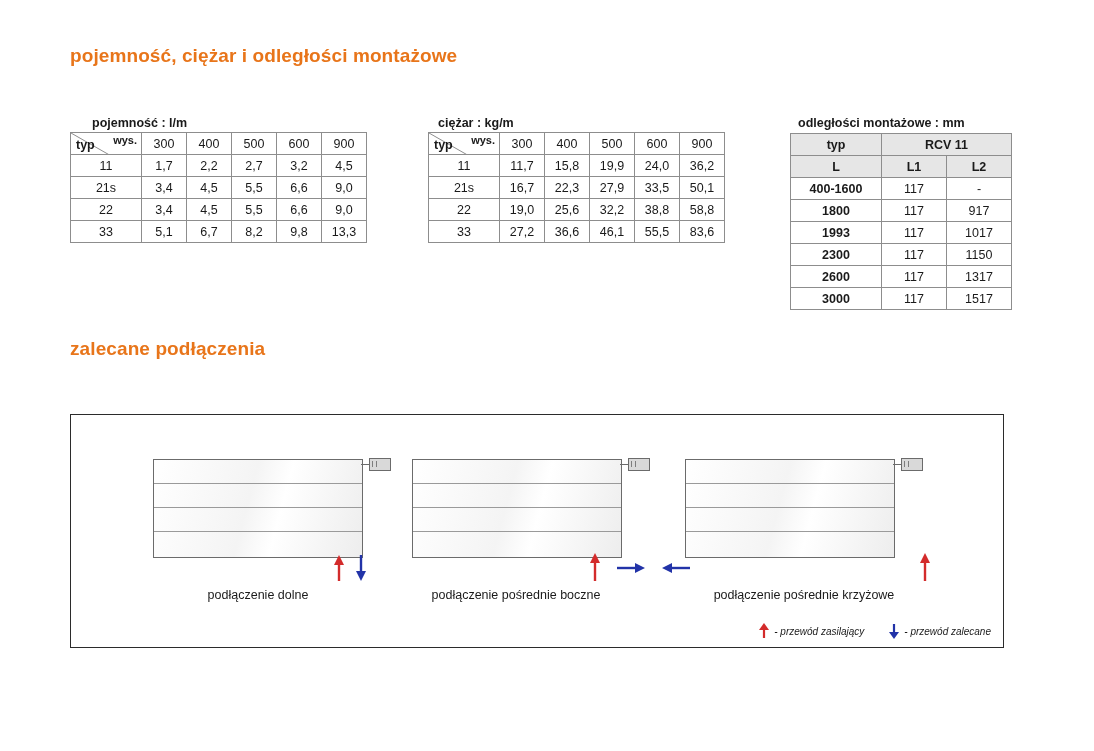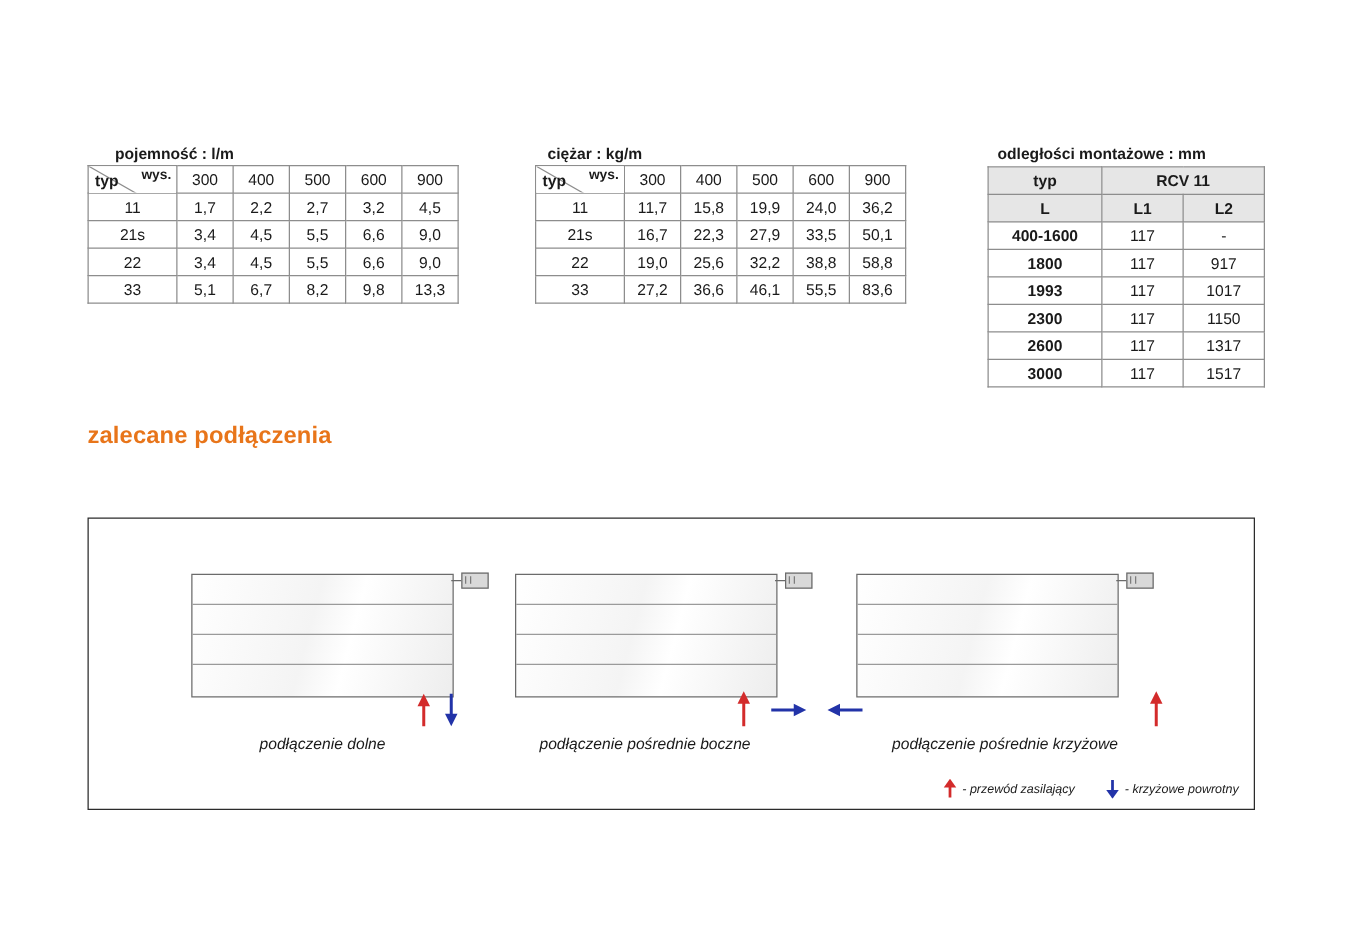--- a/index.html
+++ b/index.html
@@ -174,41 +174,41 @@
   }
   .valve-tail {
     position: absolute;
     width: 9px;
     height: 0;
     border-top: 1px solid #6b6b6b;
   }
   .cap {
     position: absolute;
     font-size: 12.5px;
-    font-style: italic;
     color: #1a1a1a;
     text-align: center;
   }
   .legend {
     position: absolute;
     right: 12px;
     bottom: 8px;
     font-size: 10px;
     font-style: italic;
     display: flex;
     align-items: center;
     gap: 6px;
   }
   .legend .grp { display: flex; align-items: center; gap: 4px; }
 </style>
 </head>
 <body>
 
 <div class="page">
 
+  <div class="heading" id="heading-capacity">pojemność, ciężar i odległości montażowe</div>
 
   <div class="tbl-caption" style="left:80px; top:116px;padding-left:12px;">pojemność : l/m</div>
   <div class="tbl-wrap" style="left:70px; top:132px;">
     <table class="data">
       <tbody>
           <tr>
         <td class="diag">
           <span class="line">
             <svg width="70" height="40" viewBox="0 0 70 40">
                   <line x1="0" y1="0" x2="70" y2="40" stroke="#8d8d8d" stroke-width="1"></line>
@@ -431,18 +431,18 @@
           <polygon points="6,0 1,7 11,7" fill="#d32b2b"></polygon>
         </svg>
         <span>- przewód zasilający</span>
       </span>
       <span style="display:inline-block;width:12px;"></span>
       <span class="grp">
         <svg width="12" height="16">
           <line x1="6" y1="1" x2="6" y2="10" stroke="#2233a8" stroke-width="2.2"></line>
           <polygon points="6,16 1,9 11,9" fill="#2233a8"></polygon>
         </svg>
-        <span>- krzyżowe powrotny</span>
+        <span>- przewód zalecane</span>
       </span>
     </div>
 
   </div>
 </div>
 
 </body></html>

